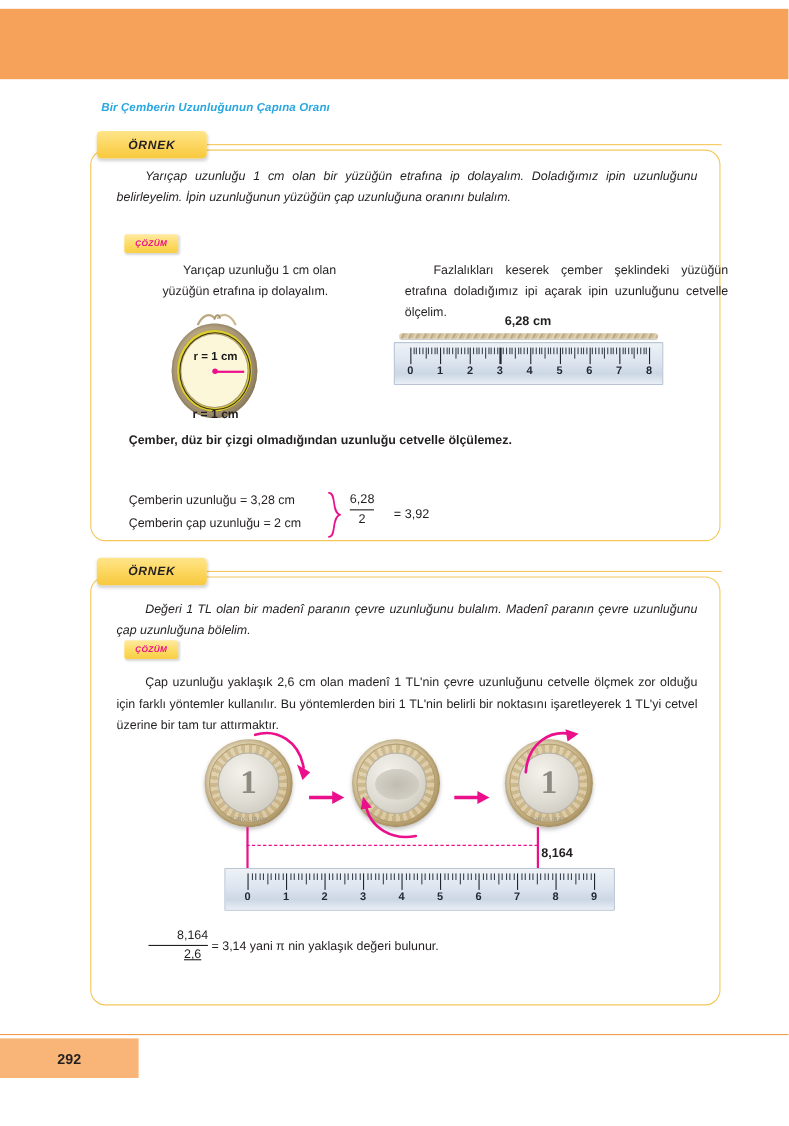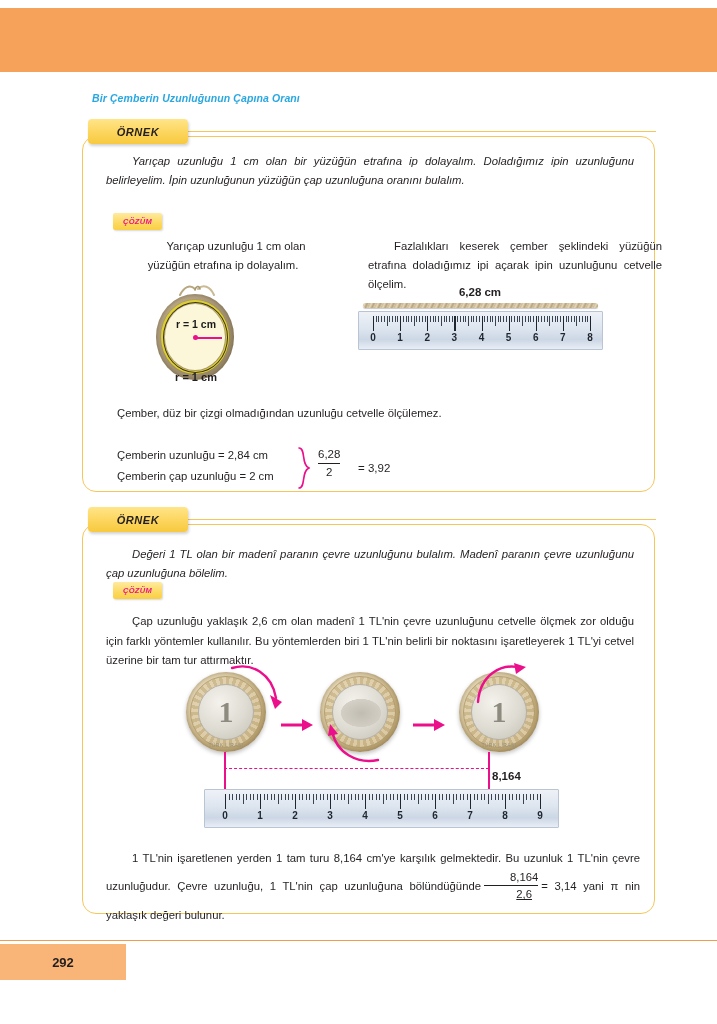--- a/index.html
+++ b/index.html
@@ -77,21 +77,21 @@
     font-size:11.3px;line-height:18.6px;
     color:#231f20;
     text-align:justify;
   }
   .p.italic{font-style:italic;}
   .indent{text-indent:26px;}
 
   #q1{left:106px;top:152px;width:528px;}
   #sol1L{left:118px;top:237px;width:210px;text-align:center;line-height:19px;}
   #sol1R{left:340px;top:237px;width:294px;line-height:19px;text-align:justify;margin-left:28px;}
-  #note1{left:117px;top:403px;width:500px;line-height:20px;}
+  #note1{left:117px;top:391px;width:500px;line-height:20px;font-weight:bold;}
   #q2{left:106px;top:545px;width:528px;}
   #sol2{left:106px;top:612px;width:528px;line-height:19.5px;}
   #final{left:106px;top:845px;width:534px;line-height:26px;}
 
   
   .ring-wrap{position:absolute;left:150px;top:288px;width:92px;height:98px;}
   .ring-knot{
     position:absolute;left:28px;top:-6px;width:38px;height:14px;
   }
   .ring-outer{
@@ -401,21 +401,21 @@
     <div class="tick minor" style="left: 228.287px;"></div>
     <div class="rnum" style="left: 203.875px;">7</div>
     <div class="tick major" style="left: 231px;"></div>
     <div class="rnum" style="left: 231px;">8</div>
   </div>
 
 <div class="p" id="note1">
   <div>Çember, düz bir çizgi olmadığından uzunluğu cetvelle ölçülemez.</div>
 </div>
 
-<div class="eq-line" id="eqa">Çemberin uzunluğu = 2,84 cm</div>
+<div class="eq-line" id="eqa">Çemberin uzunluğu = 3,28 cm</div>
 <div class="eq-line" id="eqb">Çemberin çap uzunluğu = 2 cm</div>
 
 <svg class="brace" viewBox="0 0 13 42">
   <path d="M2 1 C9 1, 4 18, 12 21 C4 24, 9 41, 2 41" stroke="#ec0f8c" stroke-width="1.6" fill="none" stroke-linecap="round"></path>
 </svg>
 
 <div class="frac">
   <div class="num">6,28</div>
   <div class="bar"></div>
   <div class="den">2</div>
@@ -584,18 +584,18 @@
     <div class="tick minor" style="left: 321px;"></div>
     <div class="tick minor" style="left: 324.5px;"></div>
     <div class="tick minor" style="left: 328px;"></div>
     <div class="tick minor" style="left: 331.5px;"></div>
     <div class="rnum" style="left: 300px;">8</div>
     <div class="tick major" style="left: 335px;"></div>
     <div class="rnum" style="left: 335px;">9</div>
   </div>
 
 <div class="p indent" id="final">
-  <span>1 TL'nin işaretlenen yerden 1 tam turu 8,164 cm'ye karşılık gelmektedir. Bu uzunluk 1 TL'nin çevre uzunluğudur. Çevre uzunluğu, 1 TL'nin çap uzunluğuna bölündüğünde</span><span class="ifrac"><span class="n">8,164</span><span class="b"></span><span class="d">2,6</span></span><span>= 3,14 yani π nin yaklaşık değeri bulunur.</span>
+  <span class="ifrac"><span class="n">8,164</span><span class="b"></span><span class="d">2,6</span></span><span>= 3,14 yani π nin yaklaşık değeri bulunur.</span>
 </div>
 
 <div class="footer-line"></div>
 <div class="page-tab"></div>
 <div class="page-num">292</div>
 
 </body></html>

